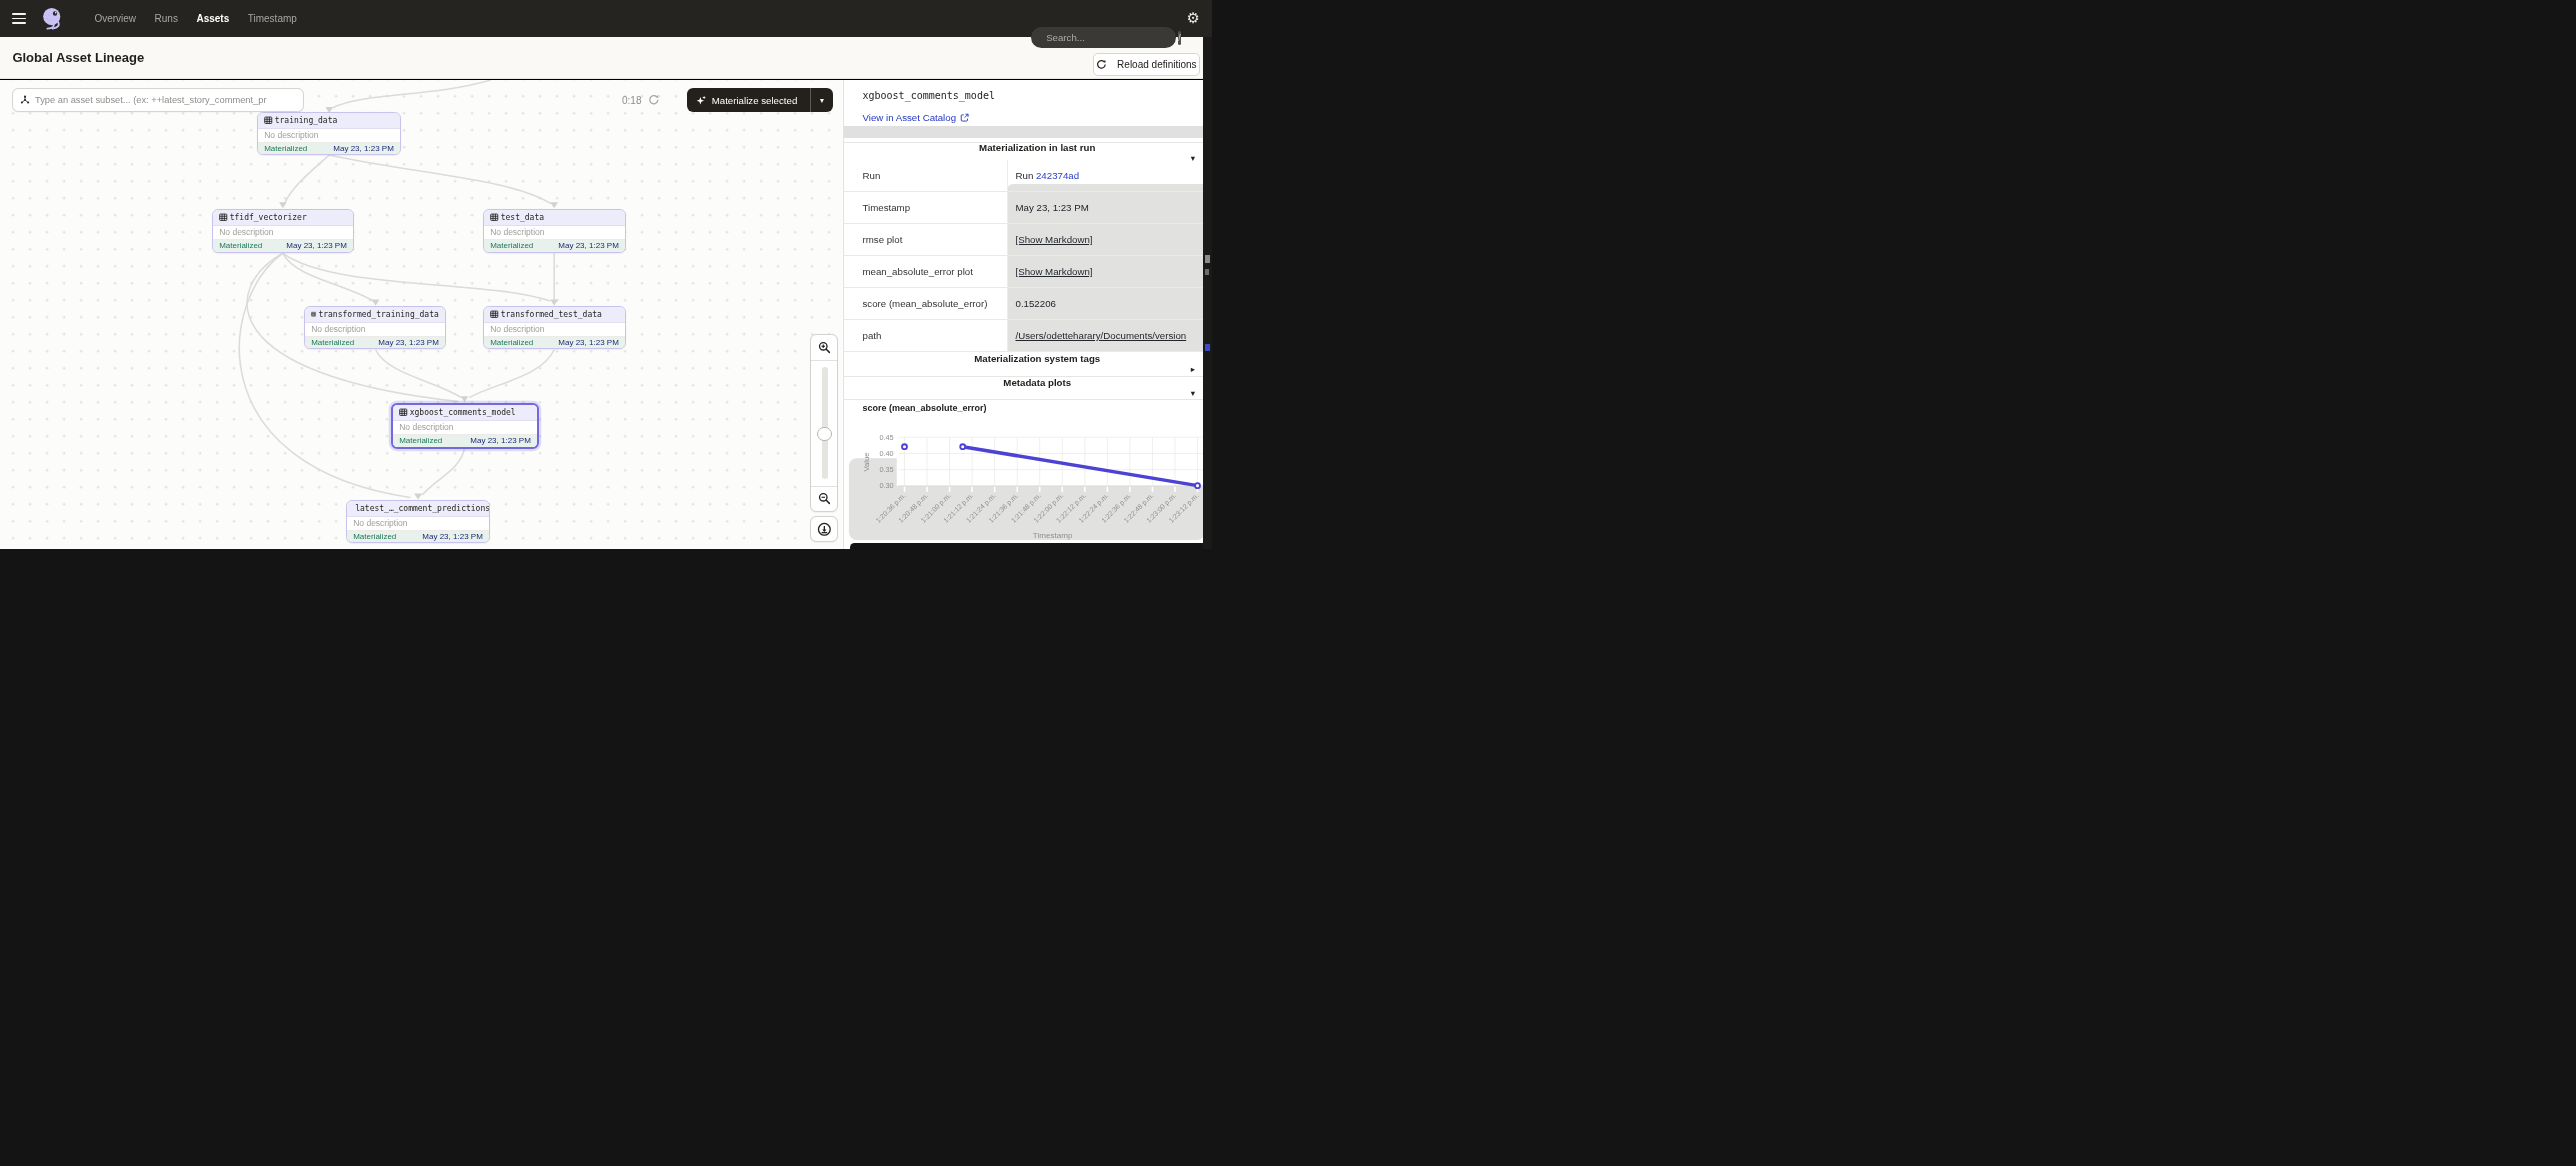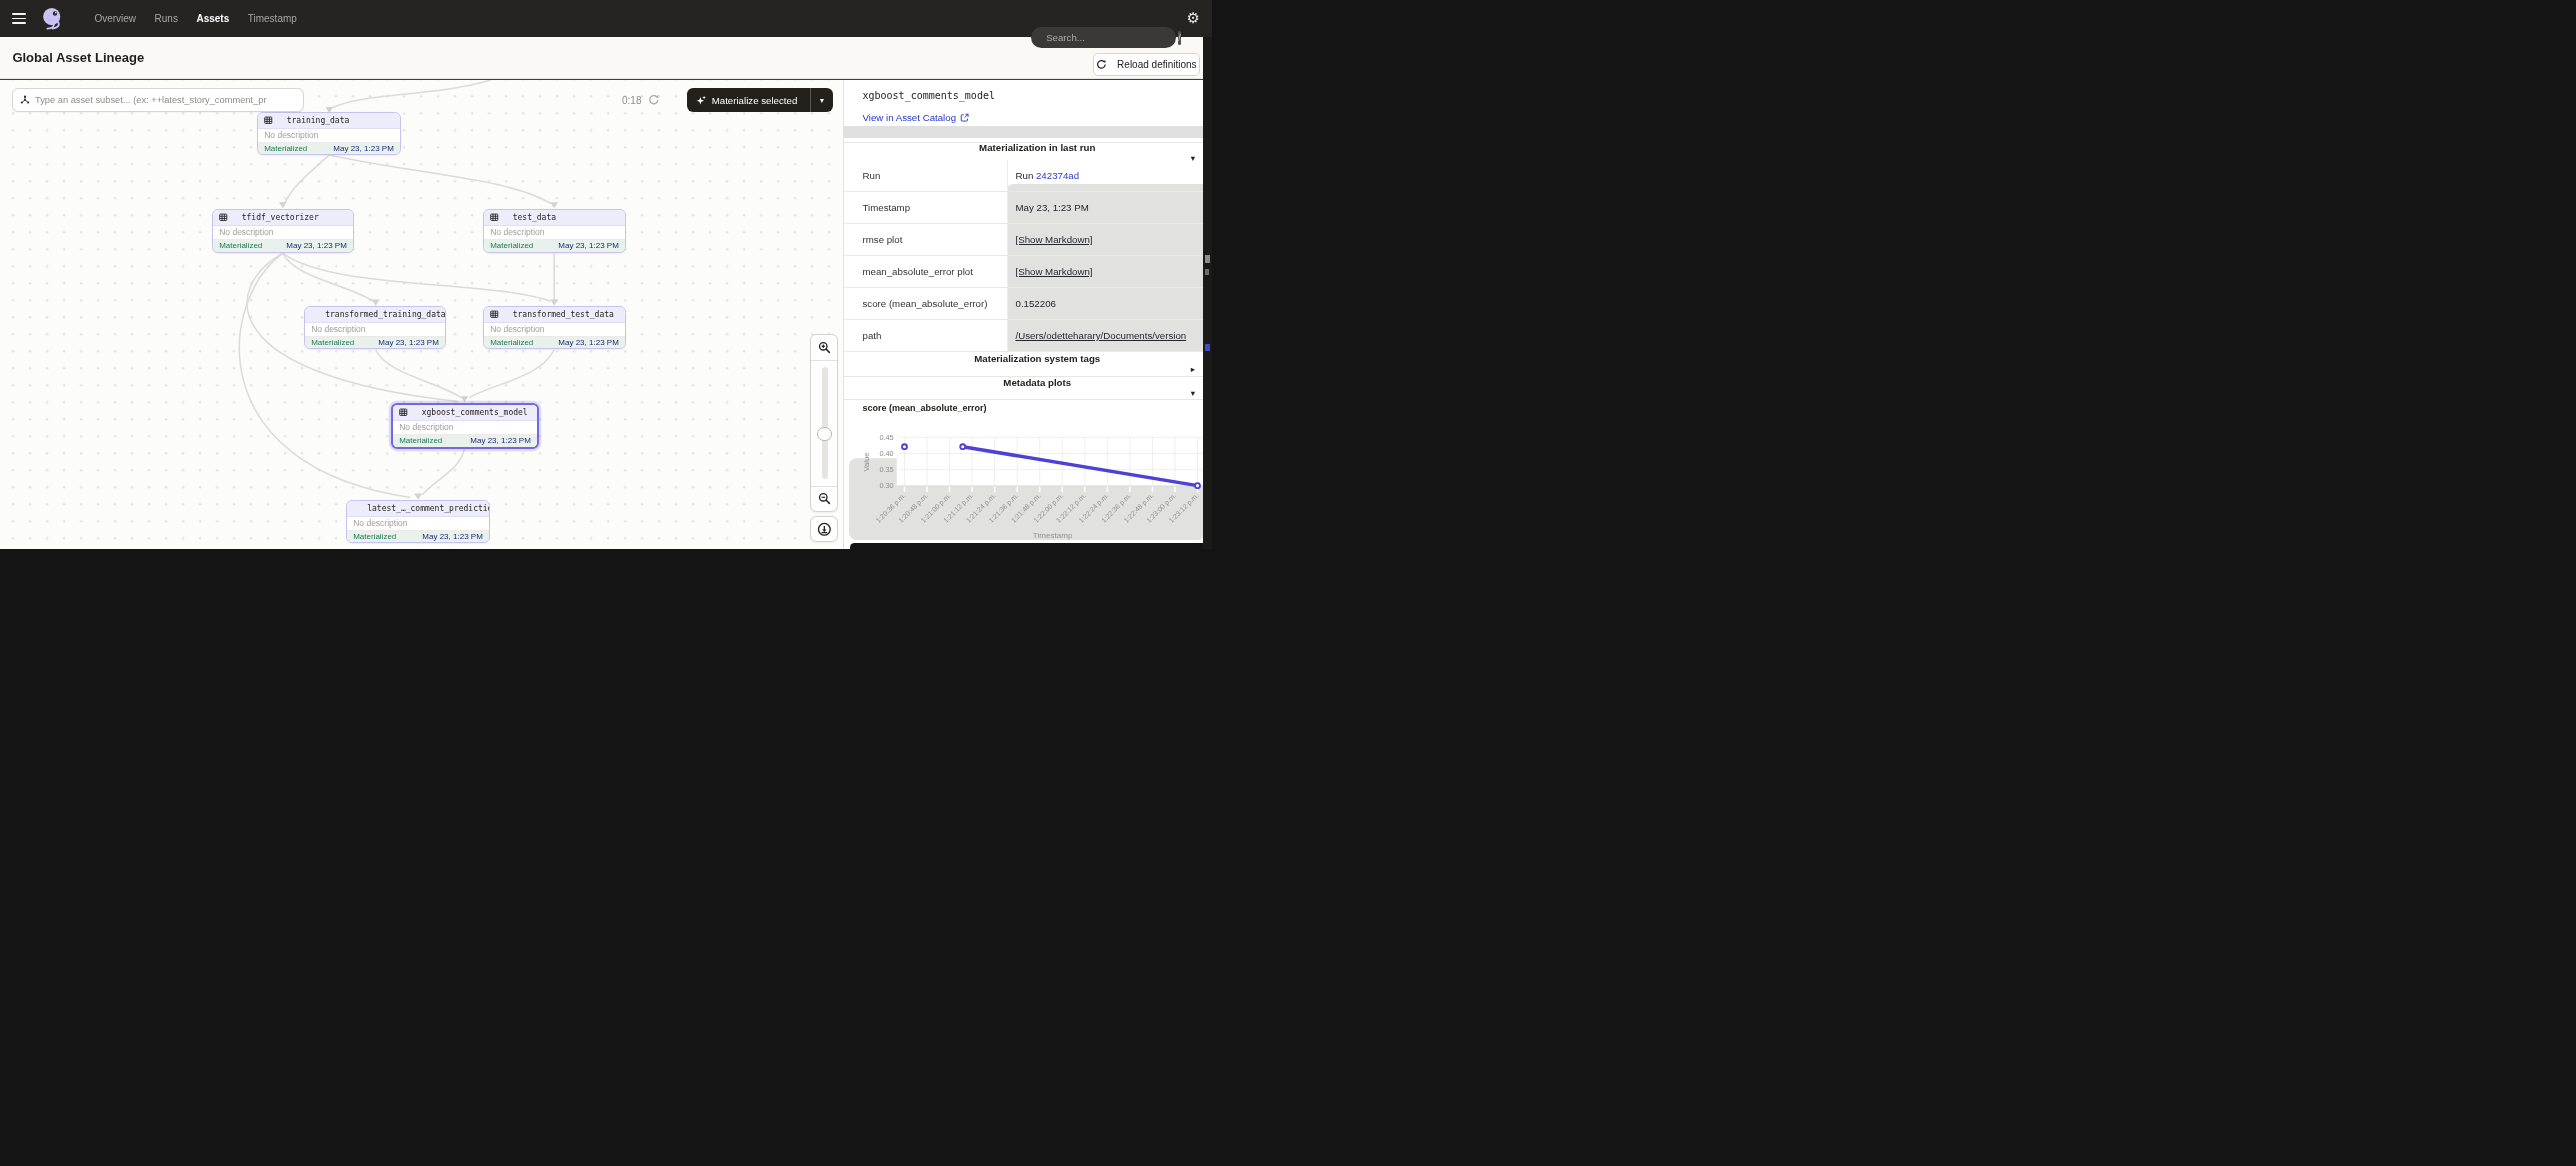--- a/index.html
+++ b/index.html
@@ -1,18 +1,18 @@
 <!DOCTYPE html>
 <html style="font-size:12.4px"><head>
 <meta charset="utf-8">
 <style>
   * { margin:0; padding:0; box-sizing:border-box; }
   html,body { width:1212px; height:549px; overflow:hidden; background:#141414;
               font-family:"Liberation Sans", sans-serif; }
-  .app { position:relative; width:1212px; height:549px; background:#701a75; }
+  .app { position:relative; width:1212px; height:549px; background:#000000; }
 
   
   .nav { position:absolute; left:0; top:0; width:1212px; height:37px; background:#262421;
          display:flex; align-items:center; z-index:10; }
   .hamburger { width:14px; height:10.8px; margin-left:12.4px; display:flex; flex-direction:column;
                justify-content:space-between; cursor:pointer; }
   .hamburger span { display:block; height:1.9px; background:#F5F4F2; border-radius:1.5px; }
   .logo { margin-left:14px; width:25px; height:25px; }
   .nav-items { display:flex; gap:18.5px; margin-left:29px; }
   .nav-item { font-size:10px; color:#A8A6A1; cursor:pointer; }
@@ -53,21 +53,21 @@
              border-radius:6.2px; display:flex; align-items:center; color:#fff; z-index:3; cursor:pointer; }
   .mat-btn .main { display:flex; align-items:center; gap:5.4px; padding:0 7.7px 0 8.5px; height:100%; flex:1; }
   .mat-btn .label { font-size:9.7px; white-space:nowrap; }
   .mat-btn .caret-part { width:23px; height:100%; border-left:0.8px solid rgba(255,255,255,0.25);
                          display:flex; align-items:center; justify-content:center; font-size:7.7px; color:#fff; }
 
   
   .asset-node { position:absolute; z-index:2; border:1.2px solid #C7C3EE; border-radius:6.2px;
                 background:#fff; overflow:hidden; box-shadow:0 0.8px 1.5px rgba(0,0,0,0.06); cursor:pointer; }
   .asset-node.selected { border:2.3px solid #7368E0; box-shadow:0 0 0 2.3px rgba(115,104,224,0.22); }
-  .node-header { height:15.5px; background:#EDECFA; display:flex; align-items:center; gap:14px;
+  .node-header { height:15.5px; background:#EDECFA; display:flex; align-items:center; gap:2px;
                  padding:0 6.2px; border-bottom:0.8px solid #E0DEF2; }
   .node-name { font-family:"DejaVu Sans Mono", monospace; font-size:8px; color:#25231F; white-space:nowrap; }
   .node-desc { height:14px; display:flex; align-items:center; padding:0 6.2px; font-size:8.5px;
                color:#A09E9A; border-bottom:0.8px solid #ECEBE8; background:#fff; }
   .node-footer { height:12.4px; flex:1; background:#E9F1EC; display:flex; align-items:center;
                  justify-content:space-between; padding:0 6.2px; }
   .node-footer .mat { font-size:8px; color:#1D7A55; }
   .node-footer .ts  { font-size:8px; color:#1D2977; }
 
   

